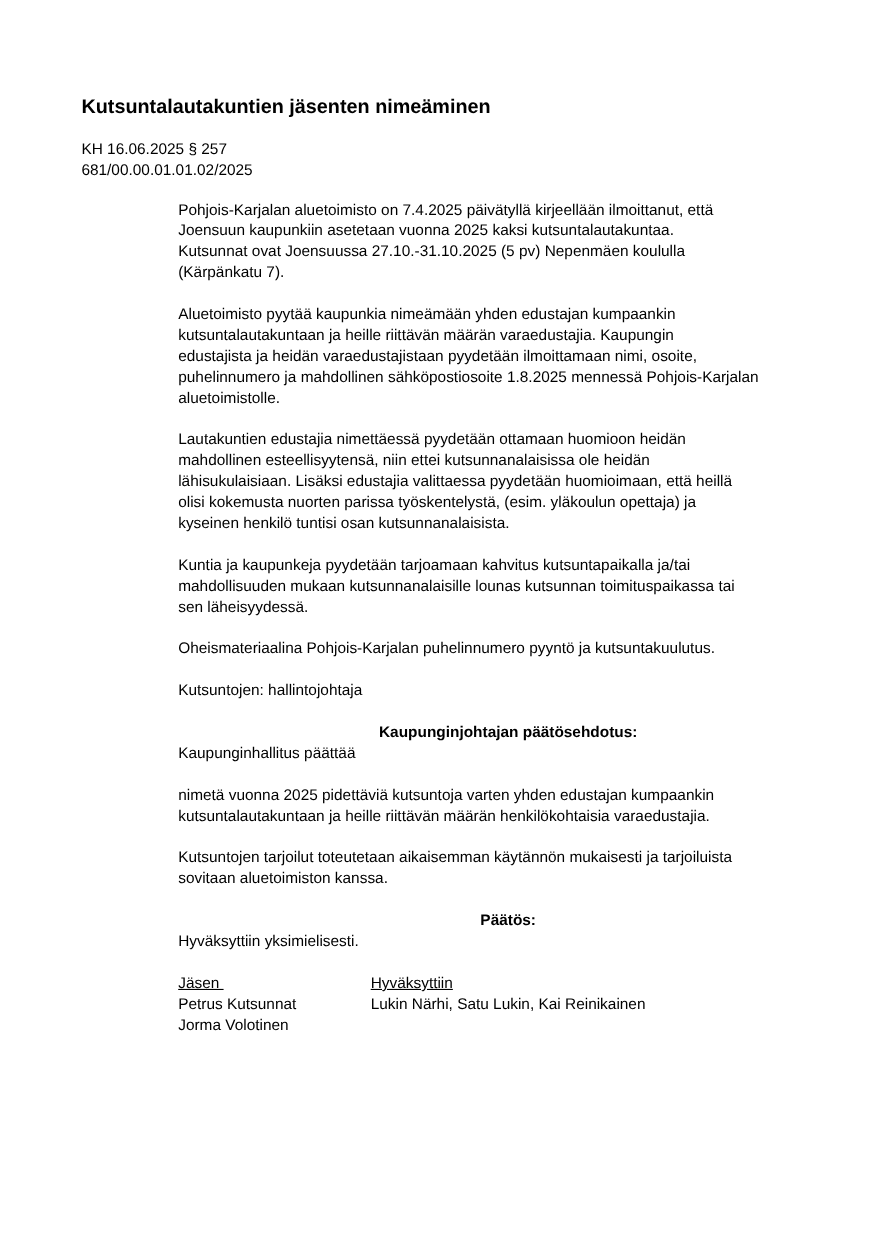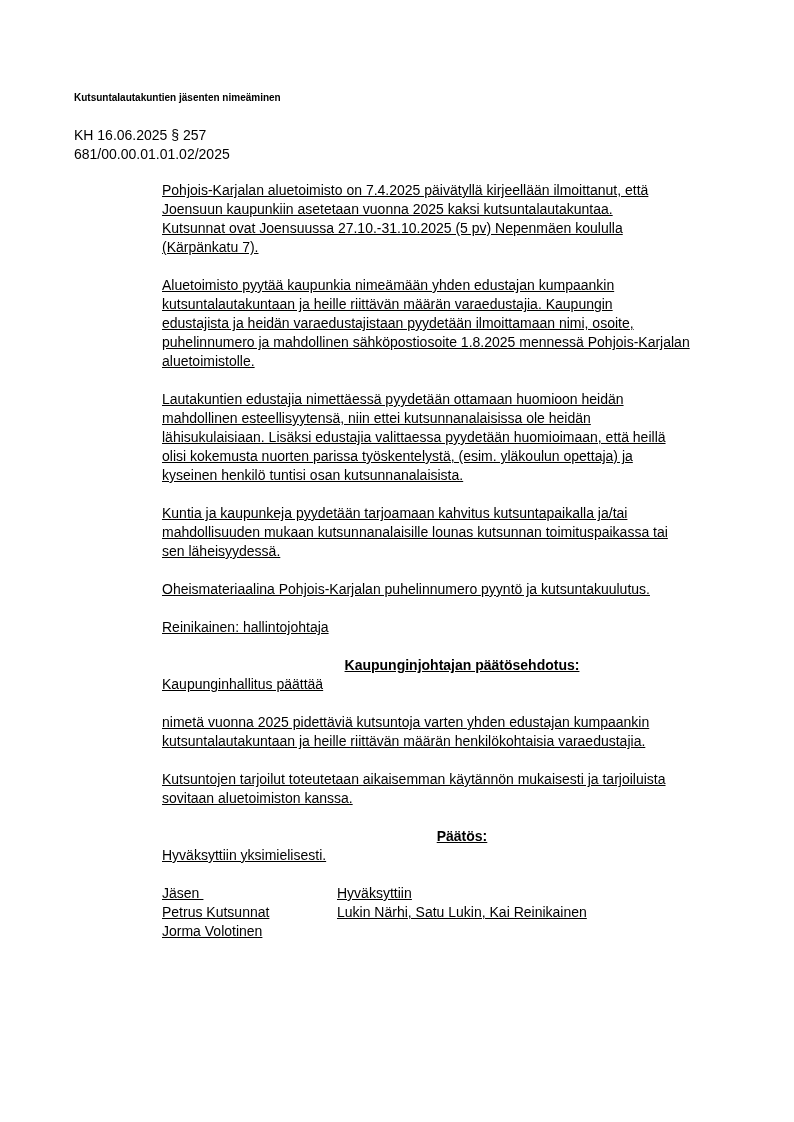--- a/index.html
+++ b/index.html
@@ -14,35 +14,34 @@
     background: #ffffff;
     color: #000000;
     font-family: "Liberation Sans", "DejaVu Sans", sans-serif;
     font-size: 14px;
     line-height: 19px;
     box-sizing: border-box;
     padding: 88px 72px 0 74px;
     overflow: hidden;
   }
   .doc-title {
-    font-size: 10px;
+    font-size: 18px;
     font-weight: bold;
     margin: 0 0 19px 0;
     white-space: pre-line;
   }
   .meta-block {
     margin: 0 0 17px 0;
   }
   .meta-line {
     white-space: pre-line;
   }
   .body-col {
     margin-left: 88px;
     width: 600px;
-    text-decoration: underline;
   }
   .para {
     margin: 0 0 19px 0;
     white-space: pre-line;
   }
   .para.tight {
     margin-bottom: 0;
     text-align: center;
   }
   .para.bold {
@@ -91,21 +90,21 @@
 lähisukulaisiaan. Lisäksi edustajia valittaessa pyydetään huomioimaan, että heillä
 olisi kokemusta nuorten parissa työskentelystä, (esim. yläkoulun opettaja) ja
 kyseinen henkilö tuntisi osan kutsunnanalaisista.</p>
 
     <p class="para">Kuntia ja kaupunkeja pyydetään tarjoamaan kahvitus kutsuntapaikalla ja/tai
 mahdollisuuden mukaan kutsunnanalaisille lounas kutsunnan toimituspaikassa tai
 sen läheisyydessä.</p>
 
     <p class="para">Oheismateriaalina Pohjois-Karjalan puhelinnumero pyyntö ja kutsuntakuulutus.</p>
 
-    <p class="para">Reinikainen: hallintojohtaja</p>
+    <p class="para">Kutsuntojen: hallintojohtaja</p>
 
     <p class="para bold tight">Kaupunginjohtajan päätösehdotus:</p>
 
     <p class="para">Kaupunginhallitus päättää</p>
 
     <p class="para">nimetä vuonna 2025 pidettäviä kutsuntoja varten yhden edustajan kumpaankin
 kutsuntalautakuntaan ja heille riittävän määrän henkilökohtaisia varaedustajia.</p>
 
     <p class="para">Kutsuntojen tarjoilut toteutetaan aikaisemman käytännön mukaisesti ja tarjoiluista
 sovitaan aluetoimiston kanssa.</p>

